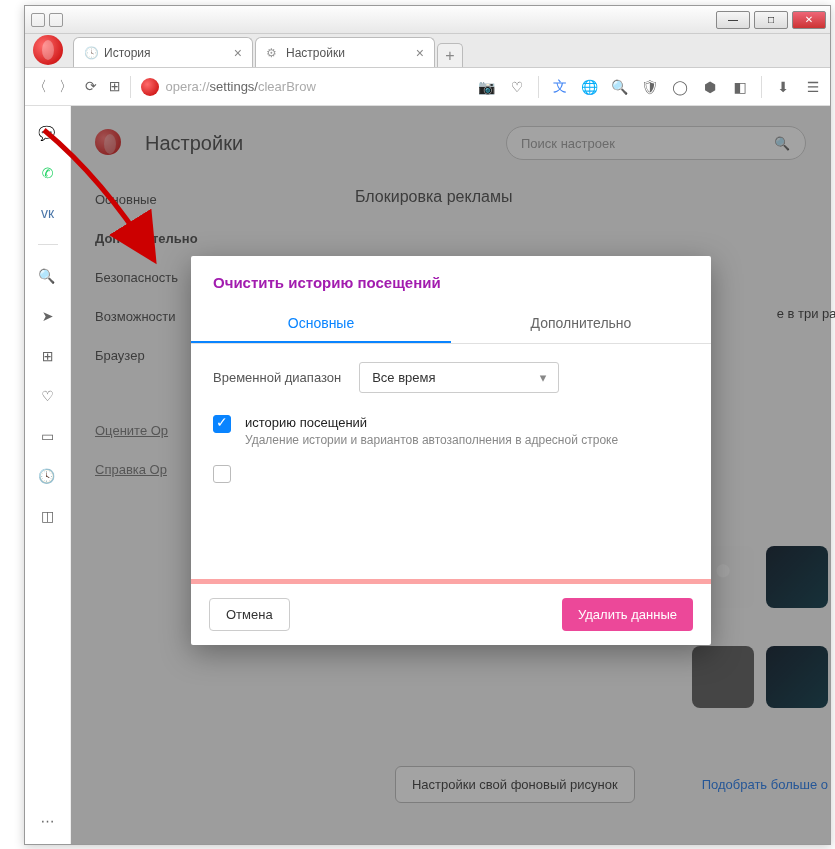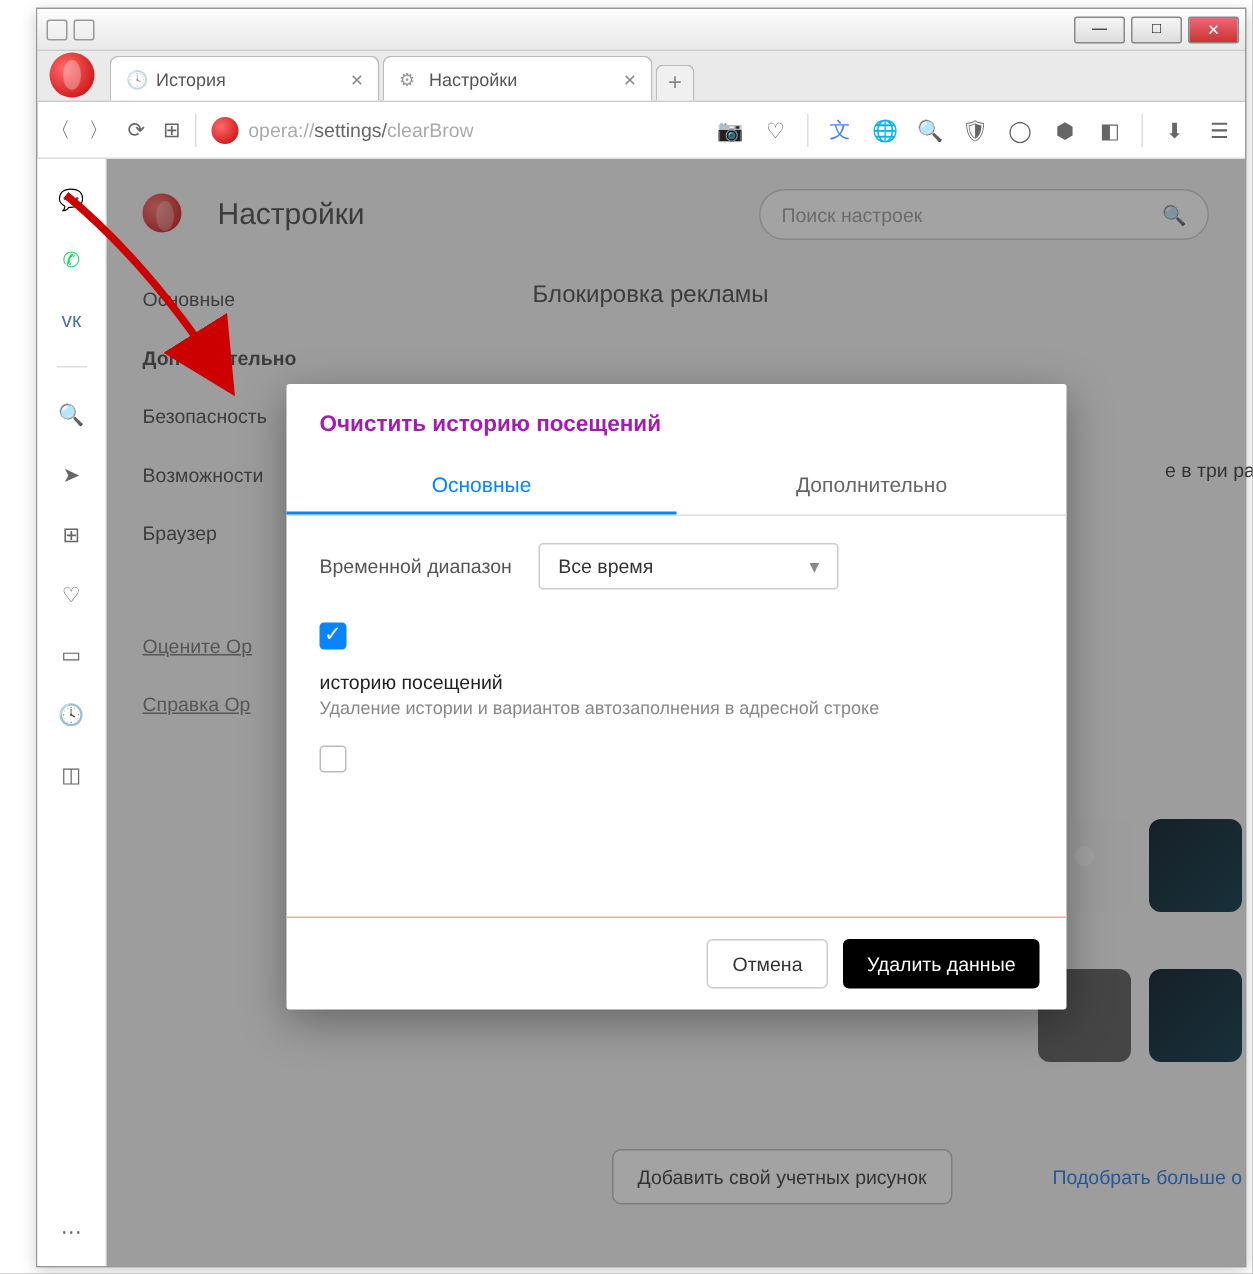--- a/index.html
+++ b/index.html
@@ -63,29 +63,29 @@
 
 .dialog { position: absolute; left: 120px; top: 150px; width: 520px; background: #fff; border-radius: 2px; box-shadow: 0 8px 30px rgba(0,0,0,0.35); padding-bottom: 0; z-index: 10; }
 .dialog h2 { font-size: 15px; font-weight: 700; color: #a21caf; padding: 18px 22px 14px; }
 .dlg-tabs { display: flex; border-bottom: 1px solid #e0e0e0; }
 .dlg-tabs .t { flex:1; text-align:center; padding: 10px 0; font-size: 14px; color: #666; cursor:pointer; }
 .dlg-tabs .t.active { color: #0984ff; border-bottom: 2px solid #0984ff; }
 .dlg-body { padding: 18px 22px; }
 .row-range{display:flex;align-items:center;gap:18px;margin-bottom:22px;font-size:13px;color:#555;}
 .select{border:1px solid #ccc;border-radius:3px;padding:7px 12px;min-width:200px;display:flex;align-items:center;font-size:13px;color:#333;}
 .select .caret{margin-left:auto;color:#888;}
-.check-row{display:flex;gap:14px;margin-bottom:18px;flex-direction:column;}
+.check-row{display:flex;gap:14px;margin-bottom:18px;}
 .cb{width:18px;height:18px;border:1.5px solid #bbb;border-radius:3px;flex-shrink:0;position:relative;}
 .cb.checked{background:#0984ff;border-color:#0984ff;}
 .cb.checked::after{content:"✓";color:#fff;position:absolute;top:-2px;left:2px;font-size:14px;}
 .check-text strong{font-size:13px;font-weight:400;color:#222;display:block;}
 .check-text span{font-size:12px;color:#888;display:block;margin-top:3px;}
-.dlg-footer{border-top:1px solid #fca5a5;padding:14px 18px;display:flex;justify-content:flex-end;gap:10px;margin-top:60px;}
+.dlg-footer{border-top:5px solid #fca5a5;padding:14px 18px;display:flex;justify-content:space-between;gap:10px;margin-top:60px;}
 .btn-cancel{padding:8px 16px;border:1px solid #ccc;border-radius:4px;background:#fff;font-size:13px;color:#333;cursor:pointer;}
-.btn-primary{padding:8px 16px;border:none;border-radius:4px;background:#000000;color:#fff;font-size:13px;cursor:pointer;}
+.btn-primary{padding:8px 16px;border:none;border-radius:4px;background:#ec4899;color:#fff;font-size:13px;cursor:pointer;}
 
 .arrow { position: absolute; left: 34px; top: 120px; z-index: 20; pointer-events:none; }
 .arrow svg{width:140px;height:160px;}
 </style>
 </head>
 <body>
 
 <div class="window-frame">
   <div class="titlebar">
     <div class="ico-row">
@@ -183,21 +183,21 @@
         <div class="bg-text-right">е в три раза бы</div>
         <div class="thumbs">
           <div class="thumb t1"></div>
           <div class="thumb t2"></div>
         </div>
         <div class="thumbs" style="top:540px">
           <div class="thumb t4"></div>
           <div class="thumb t2"></div>
         </div>
         <div class="bottom-row">
-          <button class="btn-outline">Добавить свой учетных рисунок</button>
+          <button class="btn-outline">Настройки свой фоновый рисунок</button>
           <a class="link-blue">Подобрать больше о</a>
         </div>
       </div>
 
       <div class="overlay"></div>
 
       <div class="dialog">
         <h2>Очистить историю посещений</h2>
         <div class="dlg-tabs">
           <div class="t active">Основные</div>

